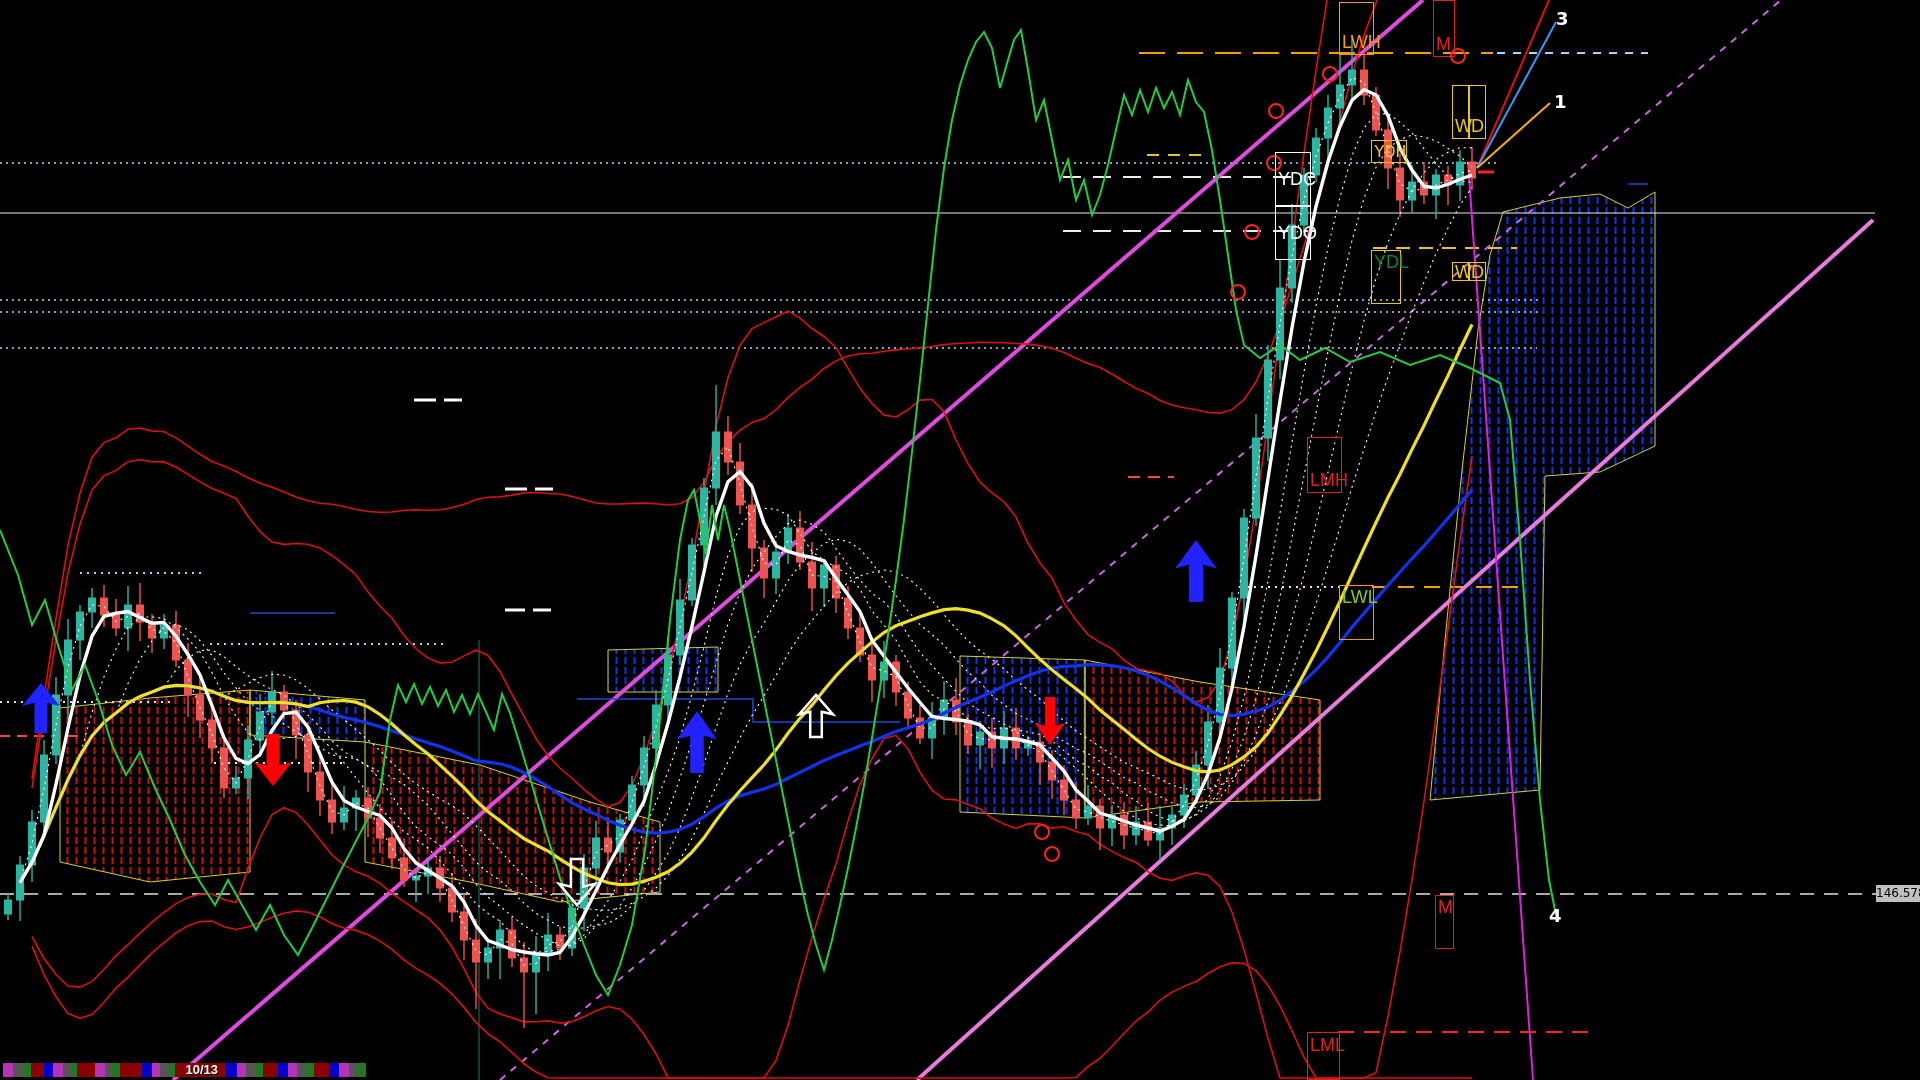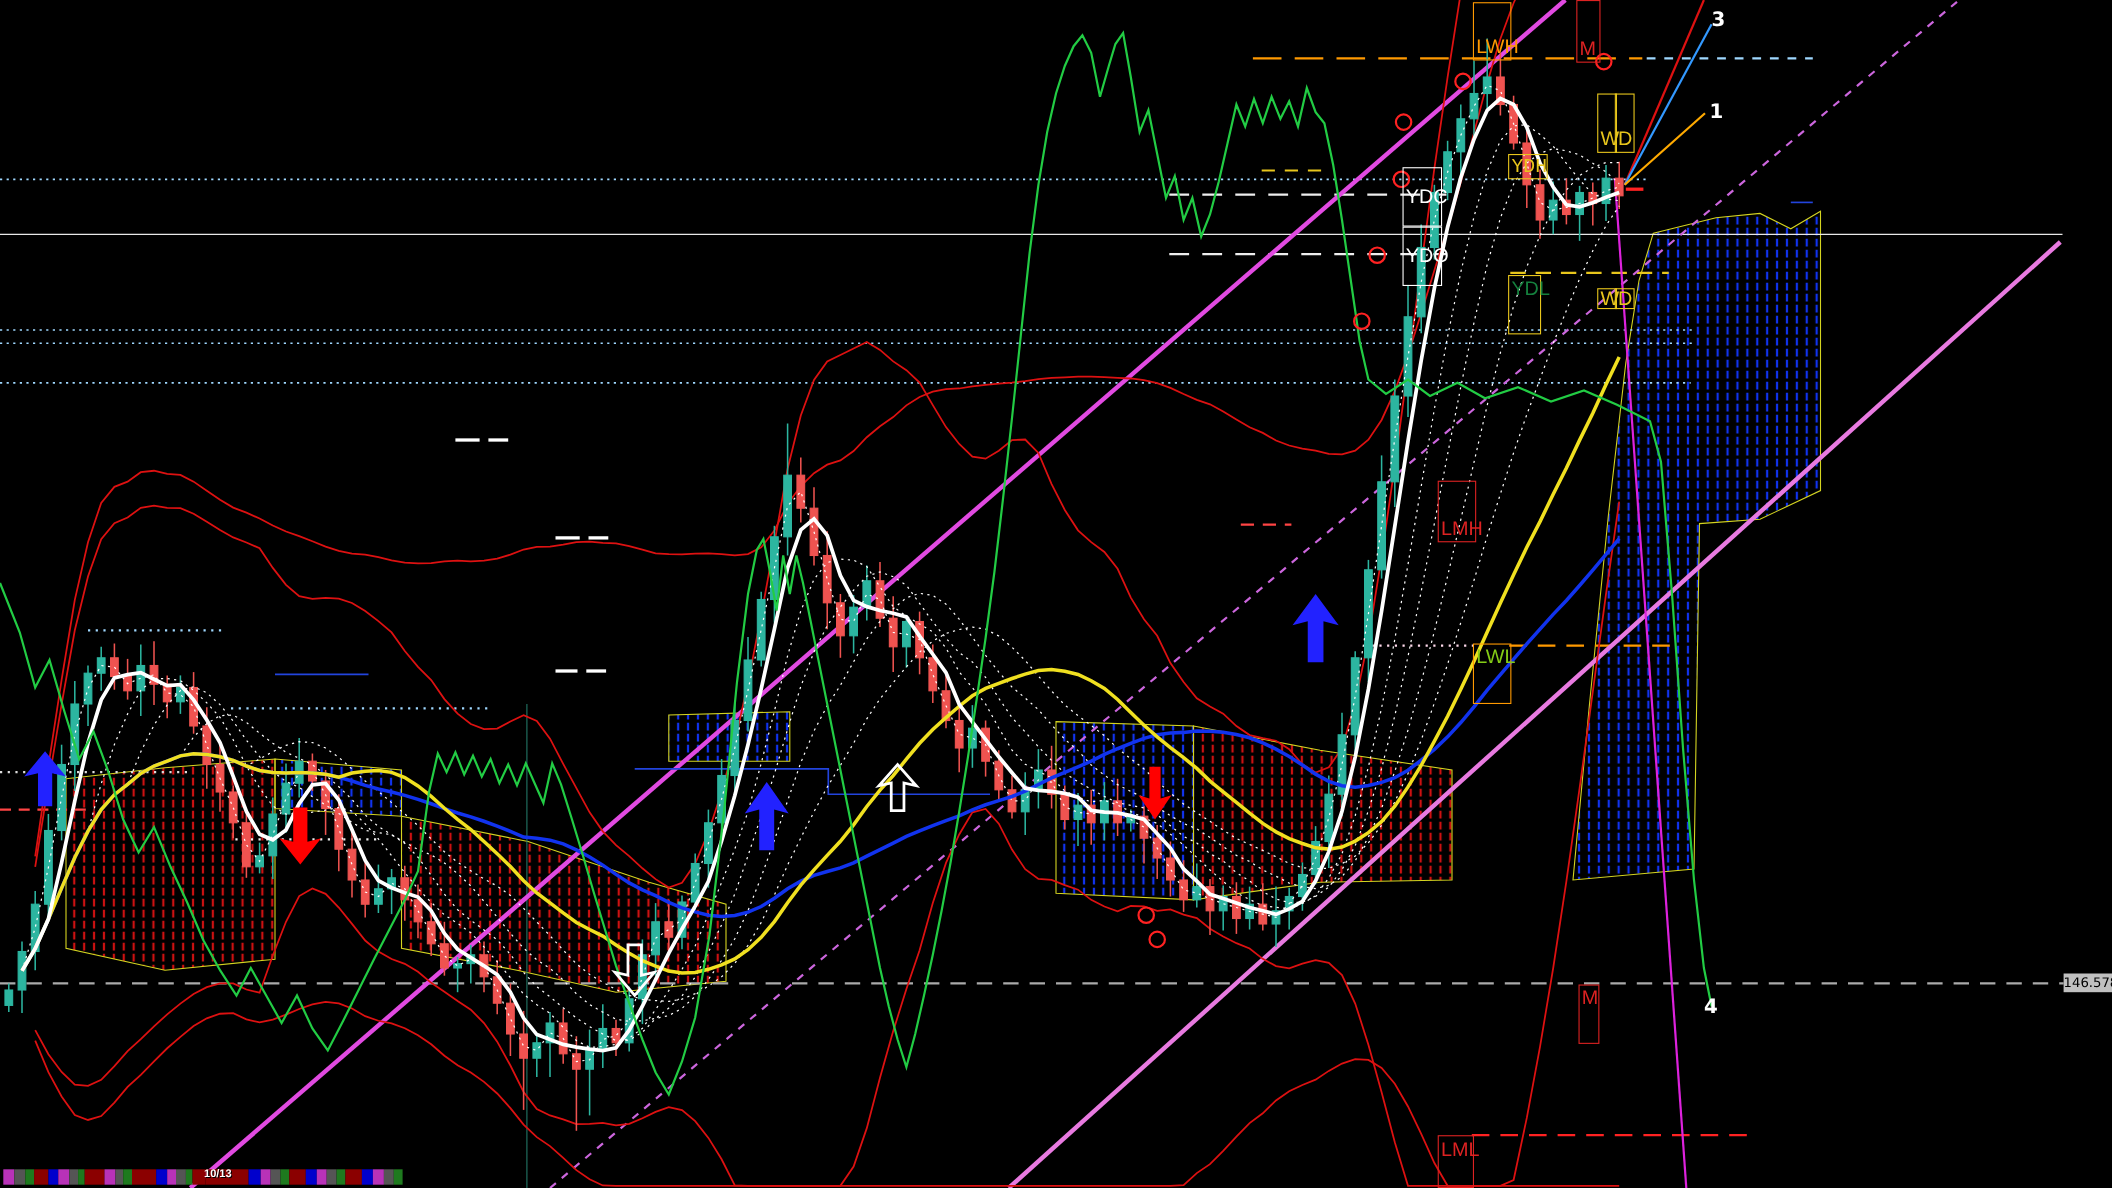--- a/index.html
+++ b/index.html
@@ -5,22 +5,22 @@
   html,body{margin:0;padding:0;background:#000;}
   #stage{position:relative;width:1920px;height:1080px;background:#000;overflow:hidden;
          font-family:"Liberation Sans",sans-serif;}
   #chart-title{position:absolute;left:60px;top:78px;color:#fff;font-size:52px;
                font-family:"DejaVu Sans","Liberation Sans",sans-serif;letter-spacing:3px;}
   #price-tag{position:absolute;left:1876px;top:885px;width:44px;height:17px;background:#c0c0c0;
              color:#000;font-size:12px;line-height:17px;text-align:center;
              font-family:"DejaVu Sans","Liberation Sans",sans-serif;}
   #session-strip{position:absolute;left:3px;top:1063px;height:14px;display:flex;}
   #session-strip .blk{height:14px;}
-  #strip-date{position:absolute;left:178px;top:1062px;width:40px;text-align:center;color:#fff;
-              font-weight:bold;font-size:10px;text-shadow:1px 1px 0 #000;}
+  #strip-date{position:absolute;left:178px;top:1062px;width:40px;text-align:right;color:#fff;
+              font-weight:bold;font-size:13px;text-shadow:1px 1px 0 #000;}
   .lvl-box{position:absolute;border:1px solid;background:transparent;}
   .lvl-box span{position:absolute;left:2px;font-size:18px;white-space:nowrap;}
   .wave-num{position:absolute;color:#fff;font-weight:bold;font-size:18px;
             font-family:"DejaVu Sans","Liberation Sans",sans-serif;}
   svg{position:absolute;left:0;top:0;}
 </style>
 </head>
 <body>
 
 <div id="stage">

